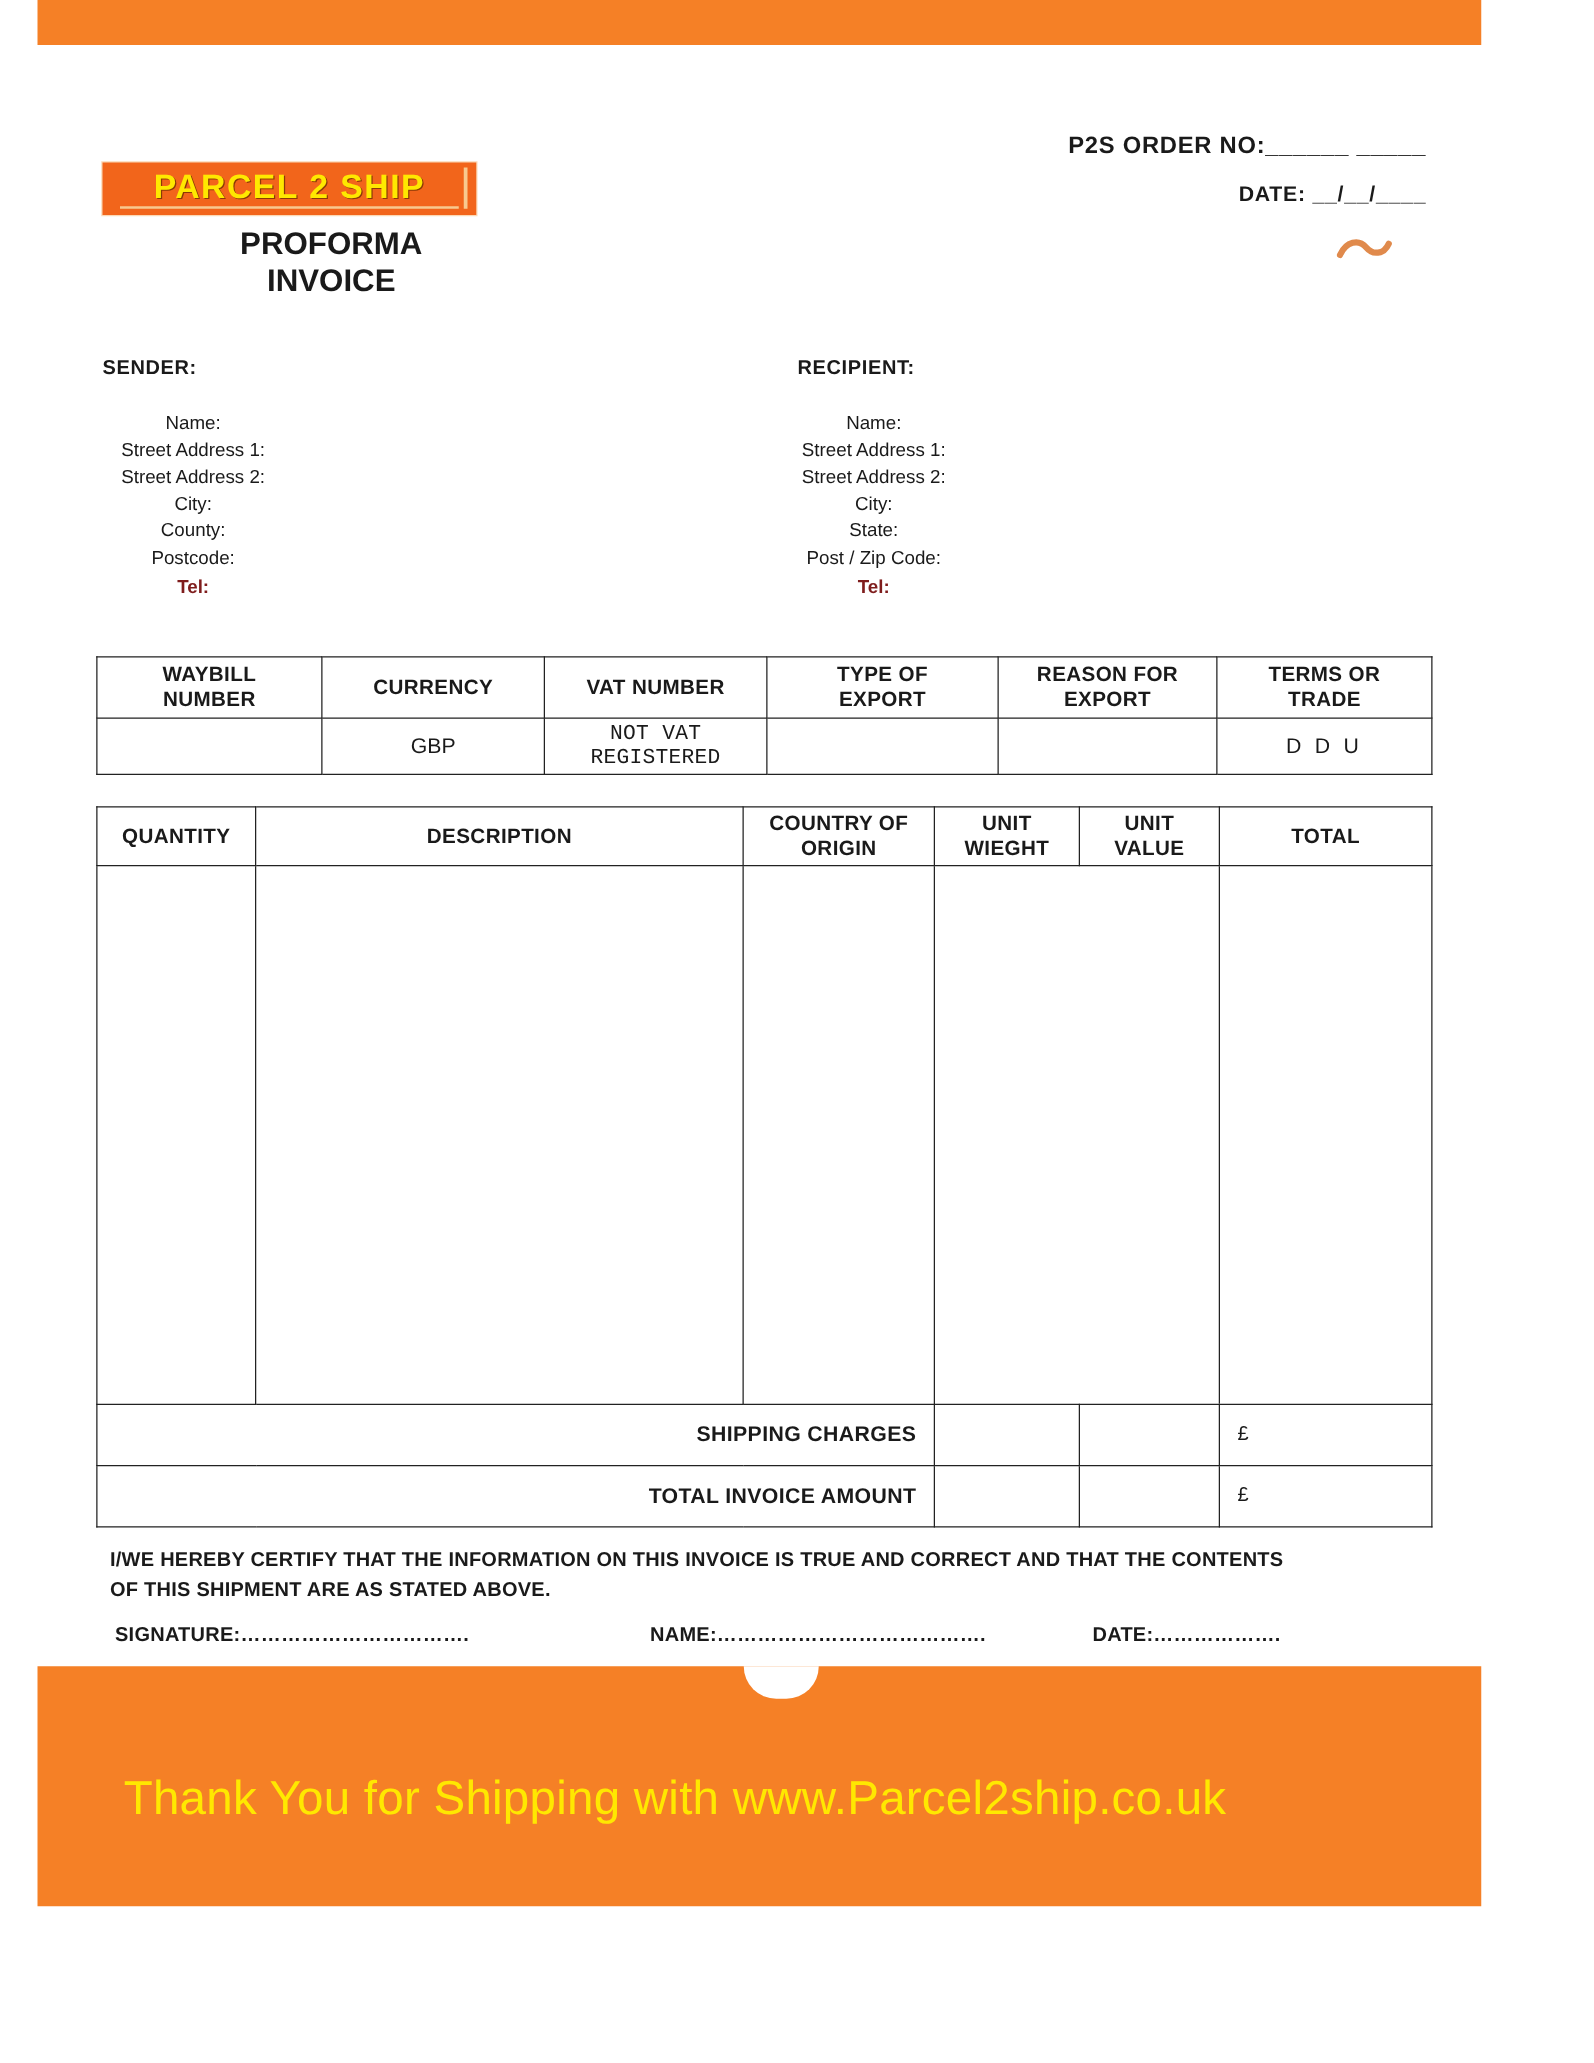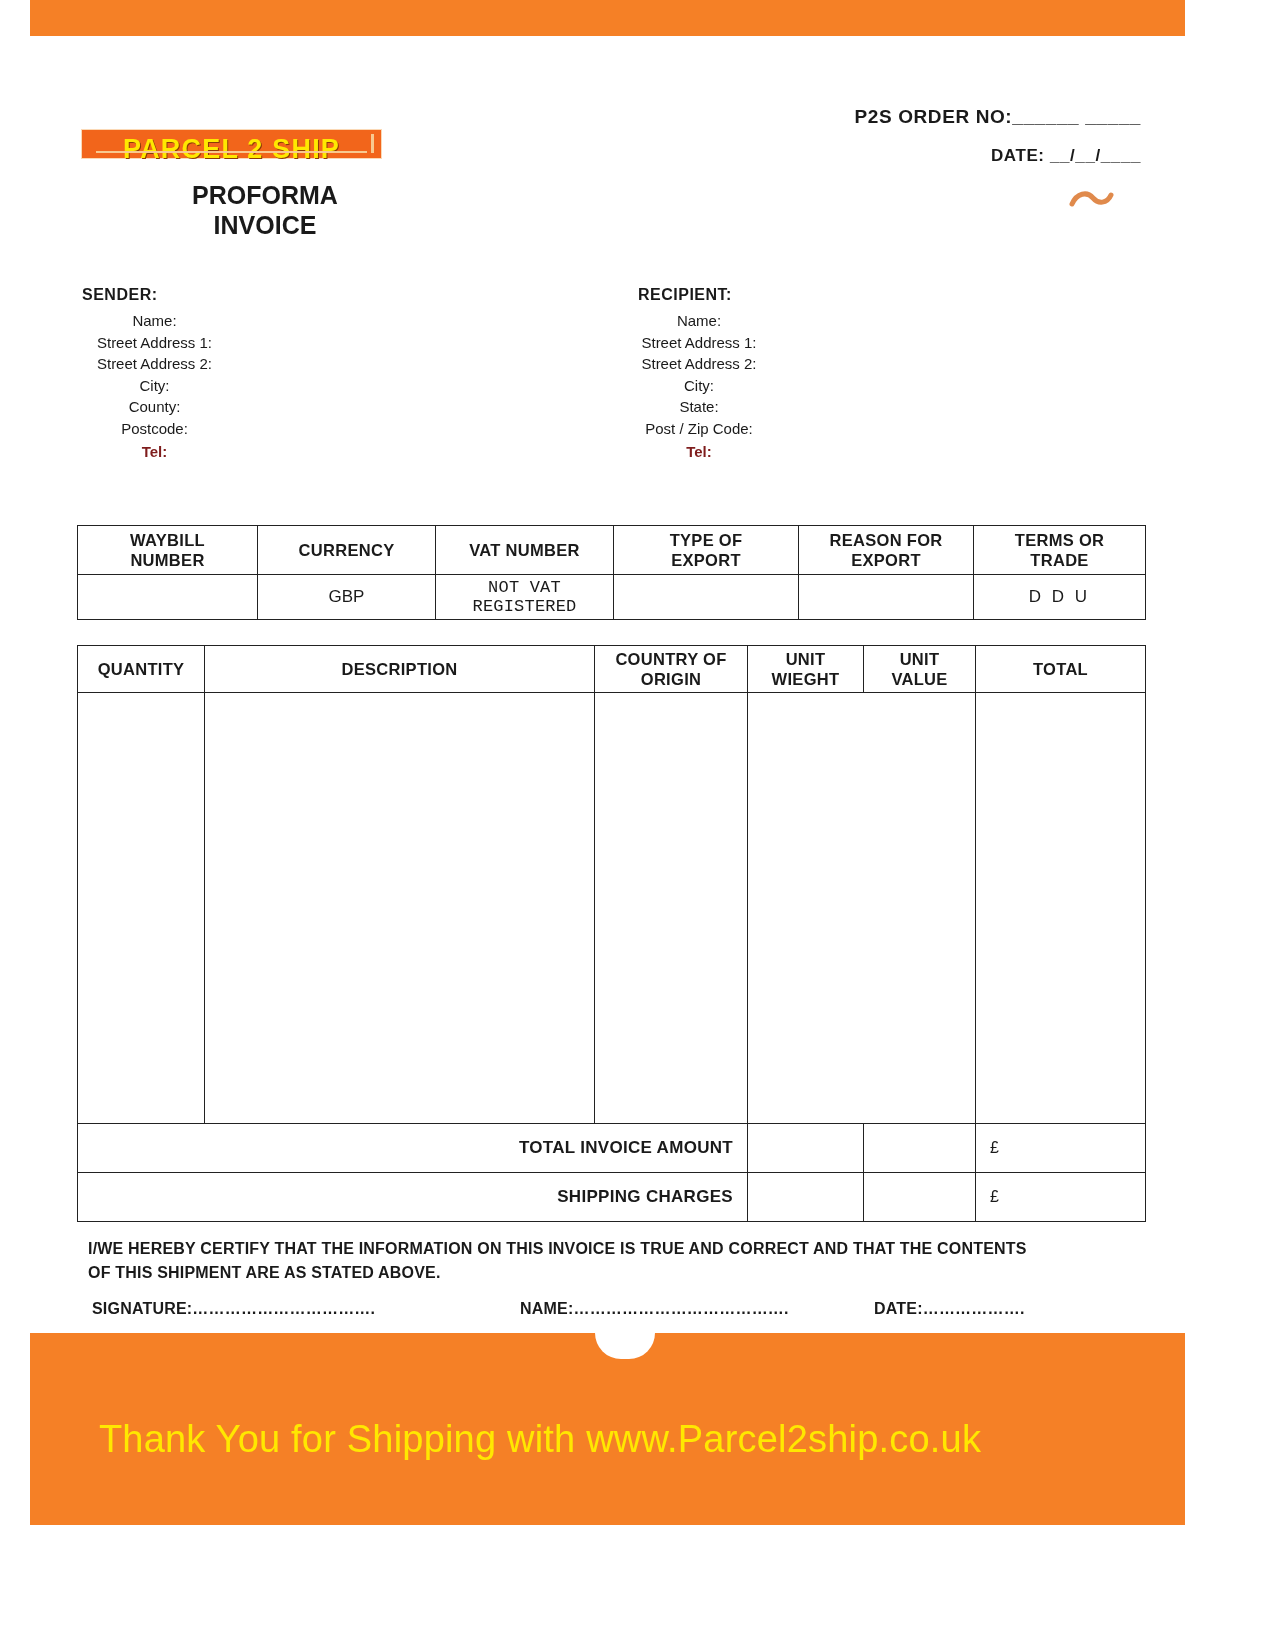--- a/index.html
+++ b/index.html
@@ -56,21 +56,21 @@
     letter-spacing: 0.2px;
     font-family: "Liberation Sans", sans-serif;
   }
 
   
   .logo {
     position: absolute;
     left: 82px;
     top: 130px;
     width: 299px;
-    height: 28px;
+    height: 42px;
     background: #f2651b;
     box-shadow: 0 0 0 1px #fbd9b6;
   }
   .logo-text {
     position: absolute;
     left: 0; right: 0;
     top: 4px;
     text-align: center;
     color: #ffe800;
     font-size: 27px;
@@ -140,21 +140,21 @@
     position: absolute;
     top: 286px;
     font-size: 15px;
   }
   .addr.sender { left: 82px; width: 145px; }
   .addr.recipient { left: 638px; width: 122px; }
   .addr-title {
     font-weight: bold;
     font-size: 16px;
     letter-spacing: 0.5px;
-    margin-bottom: 6px;
+    margin-bottom: 24px;
     text-align: left;
   }
   .addr-row {
     text-align: center;
     line-height: 21.5px;
     white-space: nowrap;
   }
   .addr-row.tel {
     color: #7f1d1d;
     font-weight: bold;
@@ -388,31 +388,31 @@
       </th>
     </tr>
     <tr>
       <td class="body-cell"></td>
       <td class="body-cell"></td>
       <td class="body-cell"></td>
       <td class="body-cell" colspan="2" style="border-right:none"></td>
       <td class="body-cell"></td>
     </tr>
     <tr>
+      <td class="sum-label" colspan="3">SHIPPING CHARGES</td>
+      <td class="sum-cell"></td>
+      <td class="sum-cell"></td>
+      <td class="sum-cell money">£</td>
+    </tr>
+    <tr>
       <td class="sum-label" colspan="3">TOTAL INVOICE AMOUNT</td>
       <td class="sum-cell"></td>
       <td class="sum-cell"></td>
       <td class="sum-cell money">£</td>
     </tr>
-    <tr>
-      <td class="sum-label" colspan="3">SHIPPING CHARGES</td>
-      <td class="sum-cell"></td>
-      <td class="sum-cell"></td>
-      <td class="sum-cell money">£</td>
-    </tr>
   </tbody>
     </table>
 
   <div class="cert">
     <div>I/WE HEREBY CERTIFY THAT THE INFORMATION ON THIS INVOICE IS TRUE AND CORRECT AND THAT THE CONTENTS</div>
     <div>OF THIS SHIPMENT ARE AS STATED ABOVE.</div>
   </div>
 
   <div class="sigline sig-signature">SIGNATURE:…………………………….</div>
   <div class="sigline sig-name">NAME:………………………………….</div>

